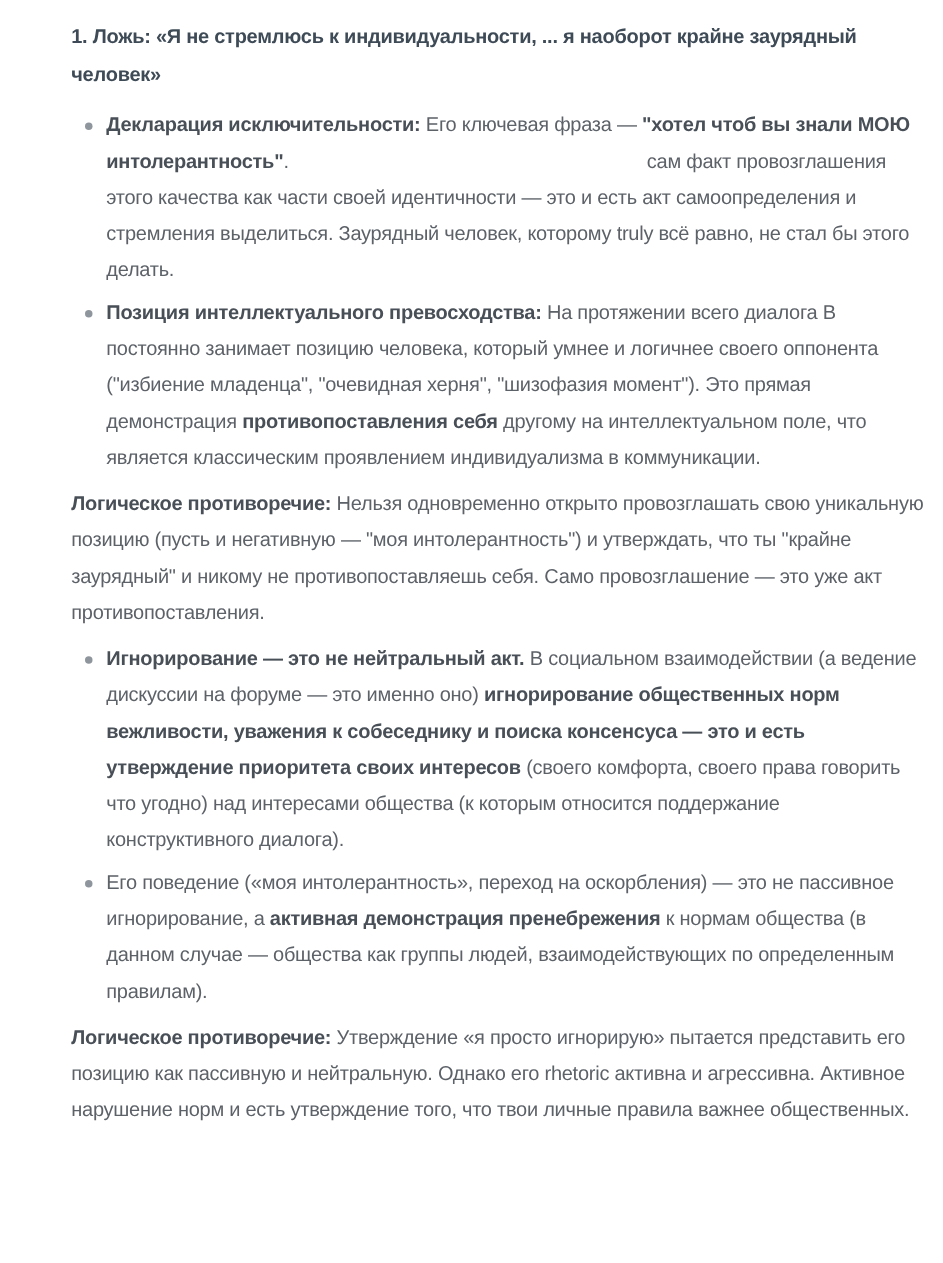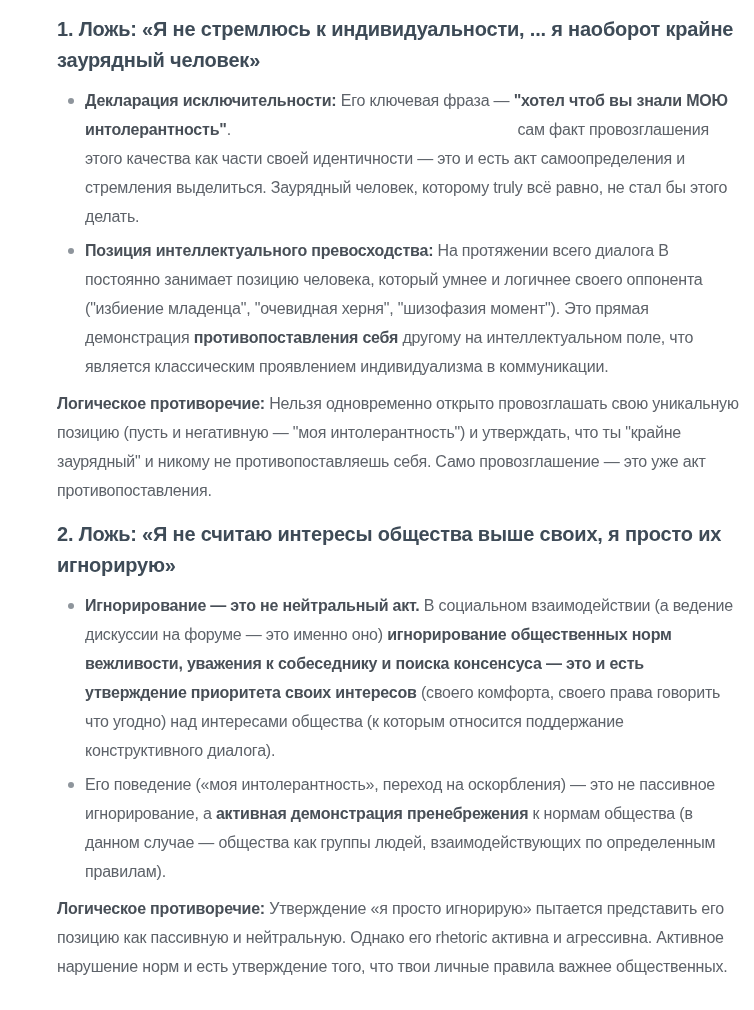--- a/index.html
+++ b/index.html
@@ -16,21 +16,21 @@
     font-family:"Liberation Sans", sans-serif;
   }
   .doc{
     padding:14px 9px 20px 57px;
     font-size:16px;
     line-height:29px;
     letter-spacing:-0.2px;
     color:var(--body-color);
   }
   .doc h3{
-    font-size:20px;
+    font-size:16px;
     line-height:31px;
     font-weight:700;
     color:var(--heading-color);
     letter-spacing:-0.2px;
     margin:14px 0 10px 0;
   }
   .doc h3:first-child{margin-top:0;}
   .doc p{margin:0 0 8px 0;}
   .doc p strong, .doc li strong{
     font-weight:700;
@@ -65,19 +65,18 @@
 </head>
 <body style="background: rgb(255, 255, 255);">
 
 <div class="doc">
     <h3><span>1. Ложь: «Я не стремлюсь к индивидуальности, ... я наоборот крайне заурядный человек»</span></h3>
     <ul>
       <li><strong>Декларация исключительности:</strong><span> Его ключевая фраза — </span><strong>"хотел чтоб вы знали МОЮ интолерантность"</strong><span>. </span><span class="gap"></span><span> сам факт провозглашения этого качества как части своей идентичности — это и есть акт самоопределения и стремления выделиться. Заурядный человек, которому truly всё равно, не стал бы этого делать.</span></li>
       <li><strong>Позиция интеллектуального превосходства:</strong><span> На протяжении всего диалога В постоянно занимает позицию человека, который умнее и логичнее своего оппонента ("избиение младенца", "очевидная херня", "шизофазия момент"). Это прямая демонстрация </span><strong>противопоставления себя</strong><span> другому на интеллектуальном поле, что является классическим проявлением индивидуализма в коммуникации.</span></li>
     </ul>
     <p><strong>Логическое противоречие:</strong><span> Нельзя одновременно открыто провозглашать свою уникальную позицию (пусть и негативную — "моя интолерантность") и утверждать, что ты "крайне заурядный" и никому не противопоставляешь себя. Само провозглашение — это уже акт противопоставления.</span></p>
-    <h3><span>2. Ложь: «Я не считаю интересы общества выше своих, я просто их игнорирую»</span></h3>
     <ul>
       <li><strong>Игнорирование — это не нейтральный акт.</strong><span> В социальном взаимодействии (а ведение дискуссии на форуме — это именно оно) </span><strong>игнорирование общественных норм вежливости, уважения к собеседнику и поиска консенсуса — это и есть утверждение приоритета своих интересов</strong><span> (своего комфорта, своего права говорить что угодно) над интересами общества (к которым относится поддержание конструктивного диалога).</span></li>
       <li><span>Его поведение («моя интолерантность», переход на оскорбления) — это не пассивное игнорирование, а </span><strong>активная демонстрация пренебрежения</strong><span> к нормам общества (в данном случае — общества как группы людей, взаимодействующих по определенным правилам).</span></li>
     </ul>
     <p><strong>Логическое противоречие:</strong><span> Утверждение «я просто игнорирую» пытается представить его позицию как пассивную и нейтральную. Однако его rhetoric активна и агрессивна. Активное нарушение норм и есть утверждение того, что твои личные правила важнее общественных.</span></p>
   </div>
 
 </body></html>

